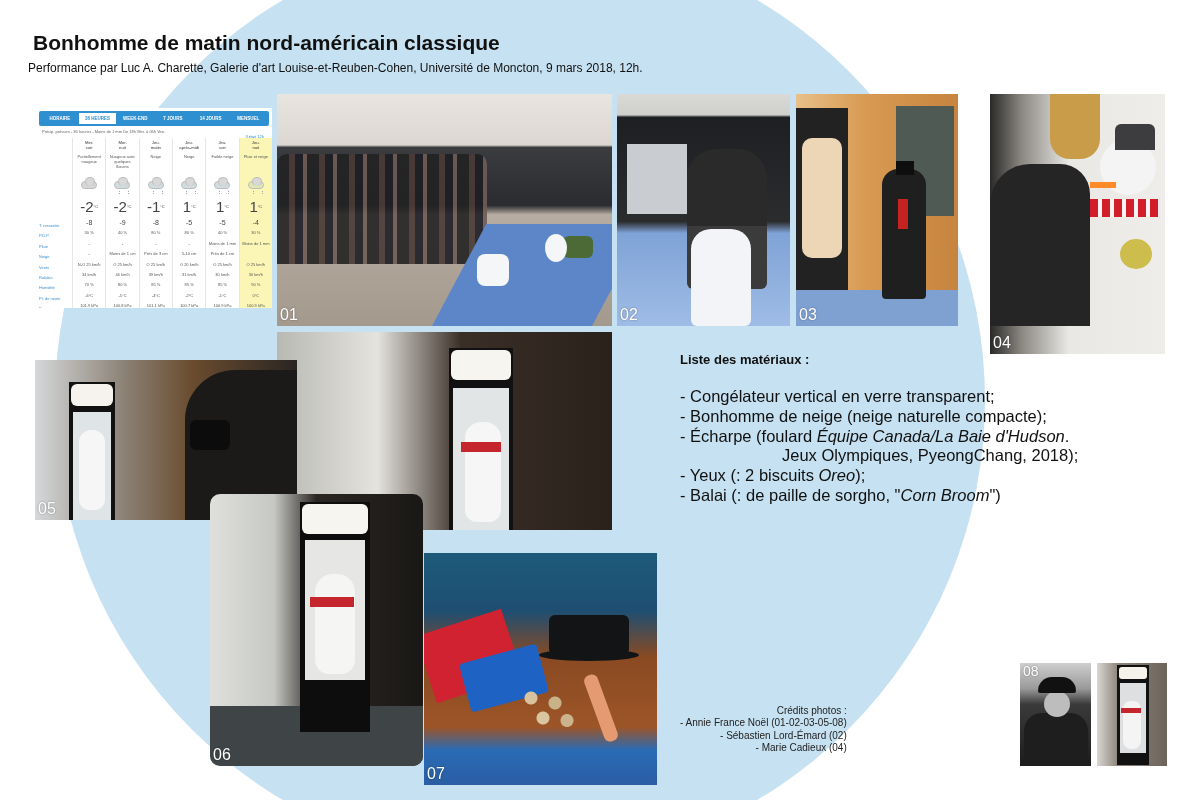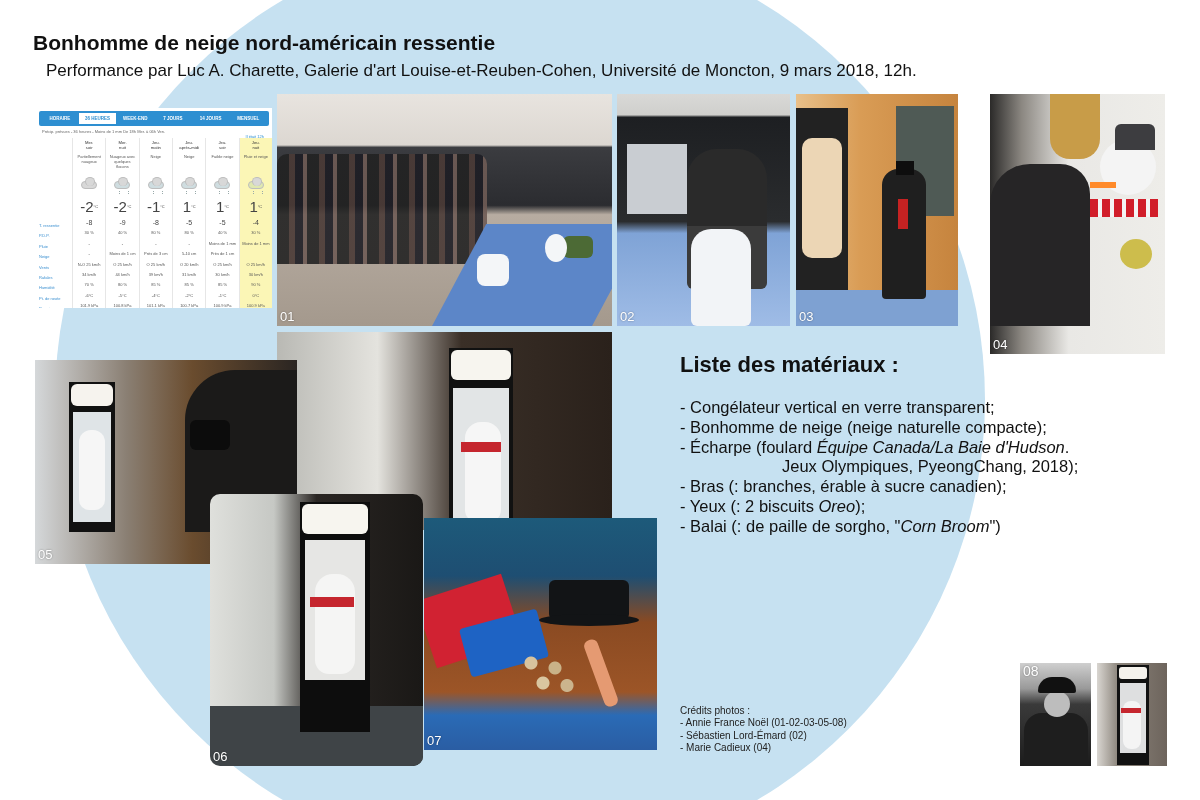--- a/index.html
+++ b/index.html
@@ -9,21 +9,21 @@
   .bg-circle {
     position: absolute; left: 55px; top: -65px; width: 930px; height: 930px;
     border-radius: 50%; background: #c6e1f1; z-index: 0;
   }
 
   .title {
     position: absolute; left: 33px; top: 31px; font-size: 21px; font-weight: bold;
     color: #111; z-index: 2; white-space: nowrap;
   }
   .subtitle {
-    position: absolute; left: 46px; top: 61px; font-size: 17px; color: #111; z-index: 2;
+    position: absolute; left: 28px; top: 61px; font-size: 12px; color: #111; z-index: 2;
     white-space: nowrap;
   }
 
   
   .weather {
     position: absolute; left: 36px; top: 108px; width: 236px; height: 200px;
     background: #fff; z-index: 2; font-size: 4px; color: #777; overflow: hidden;
   }
   .w-tabs {
     display: flex; background: #2e8fd1; height: 15px; margin: 3px 3px 0 3px; border-radius: 2px;
@@ -48,21 +48,21 @@
   .cloud.rainy { background: #cfdde0; }
   .cloud.rainy::after { content: ""; position: absolute; left: 4px; top: 9px; width: 8px; height: 3px; border-left: 1px dotted #9aa; border-right: 1px dotted #9aa; }
   .w-temp { font-size: 15px; color: #444; height: 22px; line-height: 22px; font-weight: normal; }
   .w-temp sup { font-size: 4px; vertical-align: top; }
   .w-val { height: 10.4px; line-height: 10.4px; font-size: 4px; color: #555; white-space: nowrap; overflow: hidden; }
   .w-val.big { font-size: 7px; color: #444; }
 
   
   .photo { position: absolute; overflow: hidden; z-index: 3; }
   .photo-num {
-    position: absolute; left: 3px; bottom: 2px; color: #fff; font-size: 13px; z-index: 5;
+    position: absolute; left: 3px; bottom: 2px; color: #fff; font-size: 16px; z-index: 5;
     text-shadow: 0 0 2px rgba(0,0,0,0.4);
   }
   .ph01 { left: 277px; top: 94px; width: 335px; height: 232px;
     background:
       linear-gradient(180deg, #e8e4df 0%, #dcd7d1 22%, #3b3c40 23%, #2b2c30 48%, #b7aca1 52%, #a4998d 100%); }
   .ph01 .tarp { position: absolute; left: 180px; top: 130px; width: 160px; height: 110px; background: #5c86c8; transform: skewX(-28deg); }
   .ph01 .crowd { position: absolute; left: 0; top: 60px; width: 210px; height: 110px;
     background: repeating-linear-gradient(90deg, #222 0 12px, #4a3a36 12px 18px, #1d1d24 18px 26px, #6e5b55 26px 30px); opacity: 0.9; border-radius: 10px 10px 0 0; }
   .ph01 .snow1 { position: absolute; left: 200px; top: 160px; width: 32px; height: 32px; background: #f4f6f8; border-radius: 8px; }
   .ph01 .snow2 { position: absolute; left: 268px; top: 140px; width: 22px; height: 28px; background: #f4f6f8; border-radius: 50%; }
@@ -87,21 +87,21 @@
   .ph04 { left: 990px; top: 94px; width: 175px; height: 260px;
     background: linear-gradient(90deg, #2b2a29 0%, #8b8781 18%, #e9e8e5 45%, #eeede9 100%); }
   .ph04 .broom { position: absolute; left: 60px; top: 0; width: 50px; height: 65px; background: #c89c48; border-radius: 0 0 20px 20px; }
   .ph04 .head { position: absolute; left: 110px; top: 45px; width: 56px; height: 56px; background: #f4f4f4; border-radius: 50%; }
   .ph04 .shat { position: absolute; left: 125px; top: 30px; width: 40px; height: 26px; background: #3d3d40; border-radius: 6px 6px 0 0; }
   .ph04 .nose { position: absolute; left: 100px; top: 88px; width: 26px; height: 6px; background: #ff8a2a; }
   .ph04 .scarf { position: absolute; left: 100px; top: 105px; width: 68px; height: 18px; background: repeating-linear-gradient(90deg, #d11e2a 0 8px, #f4f4f4 8px 12px); }
   .ph04 .person { position: absolute; left: 0; top: 70px; width: 100px; height: 162px; background: #262526; border-radius: 40px 30px 0 0; }
   .ph04 .mitten { position: absolute; left: 130px; top: 145px; width: 32px; height: 30px; background: #cdbd4c; border-radius: 50%; }
 
-  .ph05 { left: 35px; top: 360px; width: 262px; height: 204px;
+  .ph05 { left: 35px; top: 360px; width: 262px; height: 160px;
     background: linear-gradient(90deg, #d5d8da 0%, #8a7f73 35%, #6a4c2e 60%, #2a2522 100%); }
   .ph05 .fridge { position: absolute; left: 34px; top: 22px; width: 46px; height: 150px; background: #111; }
   .ph05 .fridge .light { position: absolute; left: 2px; top: 2px; width: 42px; height: 22px; background: #f6f3ee; border-radius: 6px; }
   .ph05 .fridge .glass { position: absolute; left: 4px; top: 30px; width: 38px; height: 110px; background: #dfe4e7; }
   .ph05 .snowman { position: absolute; left: 44px; top: 70px; width: 26px; height: 80px; background: #f6f6f6; border-radius: 12px 12px 10px 10px; z-index: 2; }
   .ph05 .photog { position: absolute; left: 150px; top: 10px; width: 112px; height: 162px; background: #1b1a19; border-radius: 50px 0 0 0; }
   .ph05 .cam { position: absolute; left: 155px; top: 60px; width: 40px; height: 30px; background: #0c0c0c; border-radius: 6px; z-index: 2; }
 
   .ph06a { left: 277px; top: 332px; width: 335px; height: 198px;
     background: linear-gradient(90deg, #b9b9b4 0%, #e4e3de 30%, #3a2f27 55%, #2a211b 100%); }
@@ -113,21 +113,21 @@
 
   .ph06 { left: 210px; top: 494px; width: 213px; height: 272px;
     background: linear-gradient(90deg, #dfe0dc 0%, #c6c8c4 30%, #2a2623 50%, #1a1816 100%); border-radius: 10px; }
   .ph06 .fridge { position: absolute; left: 90px; top: 8px; width: 70px; height: 230px; background: #0d0d0d; }
   .ph06 .fridge .light { position: absolute; left: 2px; top: 2px; width: 66px; height: 30px; background: #f7f5ef; border-radius: 6px; }
   .ph06 .fridge .glass { position: absolute; left: 5px; top: 38px; width: 60px; height: 140px; background: #e6e6e4; }
   .ph06 .snowman { position: absolute; left: 105px; top: 80px; width: 40px; height: 100px; background: #f5f5f4; border-radius: 18px 18px 14px 14px; z-index: 2; }
   .ph06 .scarf { position: absolute; left: 100px; top: 103px; width: 44px; height: 10px; background: #c5262e; z-index: 3; }
   .ph06 .floor { position: absolute; left: 0; bottom: 0; width: 100%; height: 60px; background: #3f4447; }
 
-  .ph07 { left: 424px; top: 518px; width: 233px; height: 232px;
+  .ph07 { left: 424px; top: 553px; width: 233px; height: 232px;
     background: linear-gradient(180deg, #1d5a7a 0%, #1e4e72 25%, #8a4a22 45%, #9c5527 75%, #2a6bb6 85%, #2a5da3 100%); }
   .ph07 .scarf { position: absolute; left: 0; top: 68px; width: 90px; height: 70px; background: #d12232; transform: rotate(-18deg); }
   .ph07 .oreo { position: absolute; left: 40px; top: 100px; width: 80px; height: 50px; background: #1e63c4; transform: rotate(-15deg); border-radius: 4px; }
   .ph07 .tophat { position: absolute; left: 125px; top: 62px; width: 80px; height: 40px; background: #121416; border-radius: 6px; }
   .ph07 .tophat::after { content: ""; position: absolute; left: -10px; top: 34px; width: 100px; height: 12px; background: #121416; border-radius: 50%; }
   .ph07 .pebbles { position: absolute; left: 95px; top: 130px; width: 60px; height: 50px;
     background: radial-gradient(circle at 20% 30%, #d8c39e 6px, transparent 7px), radial-gradient(circle at 60% 40%, #c9b288 6px, transparent 7px), radial-gradient(circle at 40% 70%, #d9c6a0 6px, transparent 7px), radial-gradient(circle at 80% 75%, #cbb48d 6px, transparent 7px); }
   .ph07 .carrot { position: absolute; left: 170px; top: 120px; width: 14px; height: 70px; background: #e59a72; transform: rotate(-20deg); border-radius: 6px; }
 
   .ph08a { left: 1020px; top: 663px; width: 71px; height: 103px;
@@ -139,34 +139,34 @@
   .ph08b { left: 1097px; top: 663px; width: 70px; height: 103px;
     background: linear-gradient(90deg, #d9d6d1 0%, #8c857c 30%, #6d645c 100%); }
   .ph08b .fridge { position: absolute; left: 20px; top: 2px; width: 32px; height: 100px; background: #111; }
   .ph08b .fridge .light { position: absolute; left: 2px; top: 2px; width: 28px; height: 12px; background: #f5f2ec; border-radius: 3px; }
   .ph08b .fridge .glass { position: absolute; left: 3px; top: 18px; width: 26px; height: 70px; background: #dedfe0; }
   .ph08b .snowman { position: absolute; left: 26px; top: 38px; width: 18px; height: 48px; background: #f4f4f4; border-radius: 8px; z-index: 2; }
   .ph08b .scarf { position: absolute; left: 24px; top: 45px; width: 20px; height: 5px; background: #c5262e; z-index: 3; }
 
   
   .materials { position: absolute; left: 680px; top: 352px; z-index: 2; }
-  .mat-title { font-size: 22px; font-weight: bold; margin-bottom: 20px; white-space: nowrap; }
+  .mat-title { font-size: 13px; font-weight: bold; margin-bottom: 20px; white-space: nowrap; }
   .mat-list { list-style: none; }
   .mat-item { font-size: 16.5px; line-height: 19.8px; white-space: nowrap; }
   .mat-item.indent { padding-left: 102px; }
   .mat-item i { font-style: italic; }
 
-  .credits { position: absolute; left: 680px; top: 705px; z-index: 2; font-size: 10px; color: #222; line-height: 12.4px; }
+  .credits { position: absolute; left: 680px; top: 705px; z-index: 2; font-size: 10px; color: #222; line-height: 12.4px; text-align: right; }
 </style>
 </head>
 <body>
 
 <div class="bg-circle"></div>
 
-<h1 class="title">Bonhomme de neige nord-américain ressentie</h1>
+<h1 class="title">Bonhomme de matin nord-américain classique</h1>
 <div class="subtitle">Performance par Luc A. Charette, Galerie d'art Louise-et-Reuben-Cohen, Université de Moncton, 9 mars 2018, 12h.</div>
 
 <div class="weather">
   <div class="w-tabs">
     <div class="w-tab">HORAIRE</div>
     <div class="w-tab active">36 HEURES</div>
     <div class="w-tab">WEEK-END</div>
     <div class="w-tab">7 JOURS</div>
     <div class="w-tab">14 JOURS</div>
     <div class="w-tab">MENSUEL</div>
@@ -389,21 +389,20 @@
   <div class="scarf"></div>
 </div>
 
 <div class="materials">
   <div class="mat-title">Liste des matériaux :</div>
   <ul class="mat-list">
     <li class="mat-item">- Congélateur vertical en verre transparent;</li>
     <li class="mat-item">- Bonhomme de neige (neige naturelle compacte);</li>
     <li class="mat-item"><span>- Écharpe (foulard </span><i>Équipe Canada/La Baie d'Hudson</i><span>.</span></li>
     <li class="mat-item indent">Jeux Olympiques, PyeongChang, 2018);</li>
-    <li class="mat-item">- Bras (: branches, érable à sucre canadien);</li>
     <li class="mat-item"><span>- Yeux (: 2 biscuits </span><i>Oreo</i><span>);</span></li>
     <li class="mat-item"><span>- Balai (: de paille de sorgho, "</span><i>Corn Broom</i><span>")</span></li>
   </ul>
 </div>
 
 <div class="credits">
   <div>Crédits photos :</div>
   <div>- Annie France Noël (01-02-03-05-08)</div>
   <div>- Sébastien Lord-Émard (02)</div>
   <div>- Marie Cadieux (04)</div>

